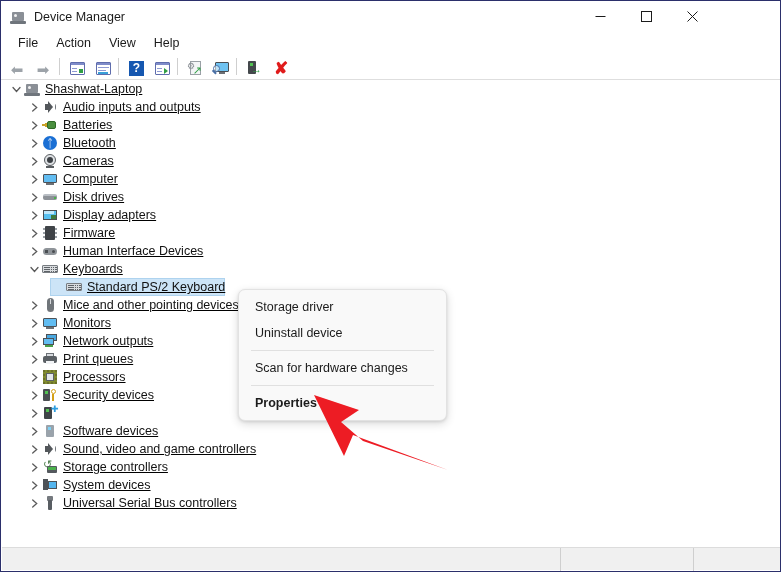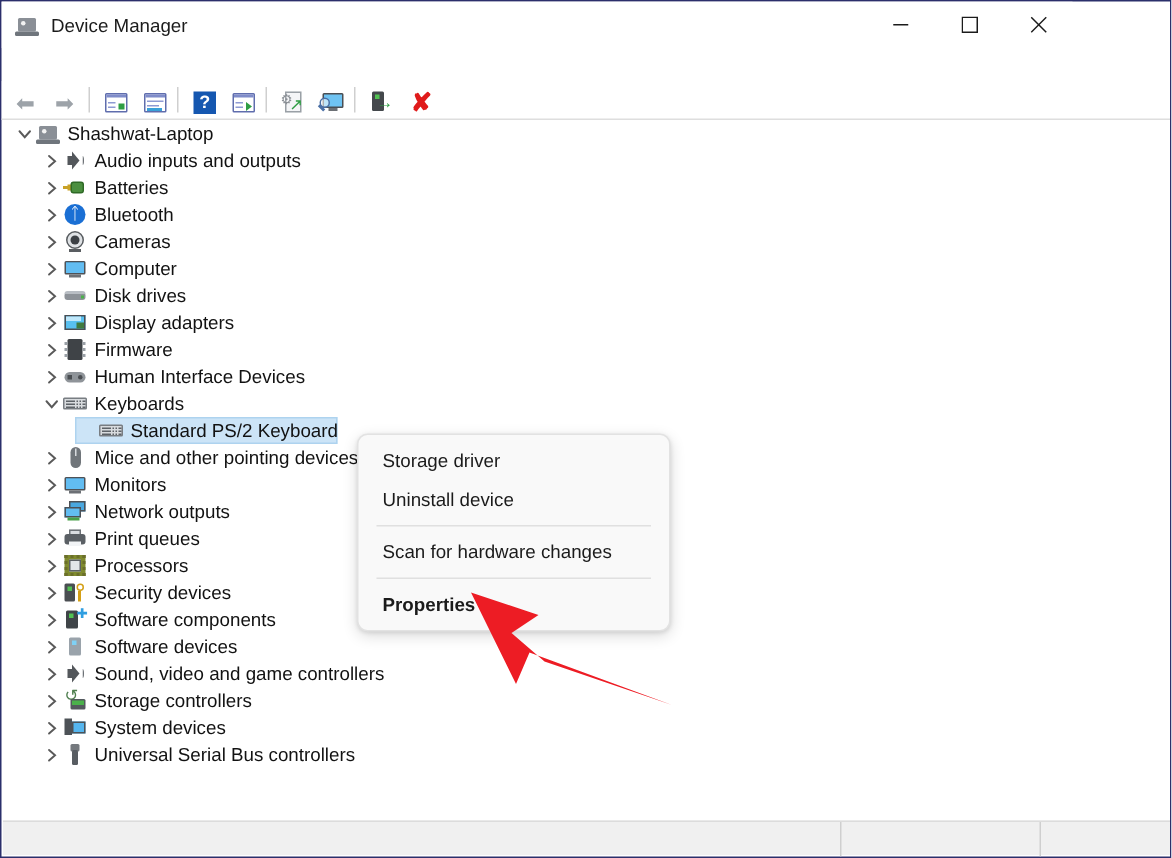--- a/index.html
+++ b/index.html
@@ -111,21 +111,21 @@
     font-size: 12.5px; color: #121212;
     line-height: 16px;
   }
   .row.selected .sel-bg {
     position: absolute;
     left: 0; top: 0; height: 18px;
     background: #cce4f7;
     border: 1px solid #aed3ef;
     z-index: 0;
   }
-  .row .inner { display: flex; align-items: flex-start; position: relative; z-index: 1; }
+  .row .inner { display: flex; align-items: flex-start; position: relative; z-index: 1; text-decoration: underline; }
 
   
   .ind0 { padding-left: 6px; }
   .ind1 { padding-left: 24px; }
   .ind2 { padding-left: 48px; }
 
   
   #statusbar {
     position: absolute; left: 1px; bottom: 1px;
     width: 778px; height: 23px;
@@ -328,20 +328,26 @@
       </div>
       <div class="cap-btn" id="cap-close">
         <svg width="11" height="11" viewBox="0 0 11 11">
             <line x1="0.5" y1="0.5" x2="10.5" y2="10.5" stroke="currentColor" stroke-width="1"></line>
             <line x1="10.5" y1="0.5" x2="0.5" y2="10.5" stroke="currentColor" stroke-width="1"></line>
           </svg>
       </div>
     </div>
   </div>
 
+  <div id="menubar">
+      <div class="menu-item">File</div>
+      <div class="menu-item">Action</div>
+      <div class="menu-item">View</div>
+      <div class="menu-item">Help</div>
+    </div>
 
   <div id="toolbar">
       <div class="tb-btn" title="Back">
         <span style="position: relative; width: 20px; height: 20px; display: block;">
           <div class="tbi">
             <div class="tb-arrow" style="text-align:center">⬅</div>
           </div>
         </span>
       </div>
       <div class="tb-btn" title="Forward">
@@ -777,21 +783,20 @@
               <polyline points="2.7,1 6.7,4.5 2.7,8" fill="none" stroke="currentColor" stroke-width="1.3" stroke-linecap="round"></polyline>
             </svg>
           </div>
           <div class="row-icon">
             <div class="ic">
               <div class="ico-sc-b"></div>
               <div class="ico-sc-led"></div>
               <div class="ico-sc-plus">✚</div>
             </div>
           </div>
-          <div class="row-label">Software components</div>
         </div>
       </div>
       <div class="row">
         <div class="inner ind1">
           <div class="chev">
             <svg width="9" height="9" viewBox="0 0 9 9">
               <polyline points="2.7,1 6.7,4.5 2.7,8" fill="none" stroke="currentColor" stroke-width="1.3" stroke-linecap="round"></polyline>
             </svg>
           </div>
           <div class="row-icon">

